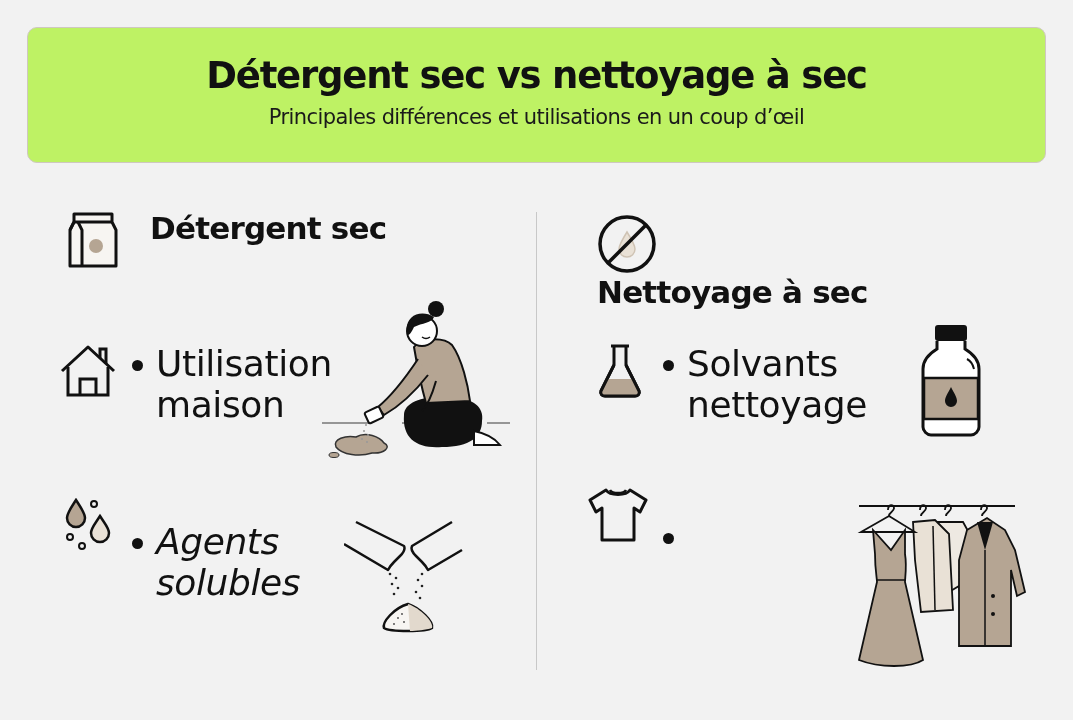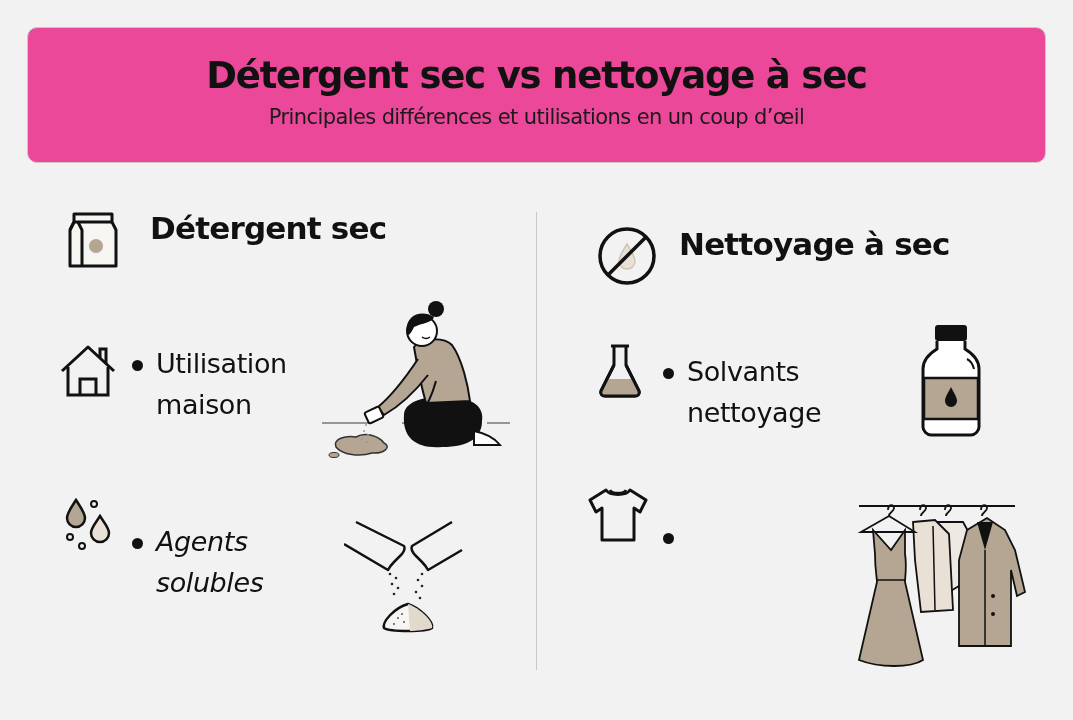--- a/index.html
+++ b/index.html
@@ -1,21 +1,21 @@
 <!DOCTYPE html>
 <html><head>
 <meta charset="utf-8">
 <style>
   * { box-sizing: border-box; margin: 0; padding: 0; }
   html, body { width: 1073px; height: 720px; background: #f2f2f2; overflow: hidden; }
   body { font-family: "DejaVu Sans", sans-serif; color: #111; position: relative; }
 
   .header {
     position: absolute; left: 27px; top: 27px; width: 1019px; height: 136px;
-    background: #ec4899; border: 1px solid #cfc8c0; border-radius: 10px;
+    background: #bef264; border: 1px solid #cfc8c0; border-radius: 10px;
     text-align: center;
   }
   .header h1 {
     font-family: "DejaVu Sans", sans-serif; font-weight: bold;
     font-size: 37px; letter-spacing: -1.2px; margin-top: 26px; color: #111;
   }
   .header p {
     font-family: "DejaVu Sans", sans-serif; font-size: 21px;
     letter-spacing: -0.6px; margin-top: 8px; color: #1a1a1a;
   }
@@ -29,21 +29,21 @@
   .section-head .title {
     font-weight: bold; font-size: 31px; letter-spacing: -0.8px; color: #111;
   }
 
   .item { position: absolute; display: flex; align-items: flex-start; }
   .item .bullet {
     width: 11px; height: 11px; border-radius: 50%; background: #111;
     margin-top: 17px; margin-right: 13px; flex: none;
   }
   .item .label {
-    font-size: 27px; line-height: 41px; letter-spacing: -0.4px; color: #111;
+    font-size: 36px; line-height: 41px; letter-spacing: -0.4px; color: #111;
   }
 
   .icon { position: absolute; }
   svg { display: block; }
 </style>
 </head>
 <body>
 
 <div class="header">
   <h1>Détergent sec vs nettoyage à sec</h1>
@@ -58,21 +58,21 @@
       <path d="M8 4 H46 V12 L50 20 V56 H4 V20 L8 12 Z" fill="#f7f5f2" stroke="#111" stroke-width="3" stroke-linejoin="round"></path>
       <path d="M8 12 H46" stroke="#111" stroke-width="3"></path>
       <path d="M12 12 L16 20 V56" stroke="#111" stroke-width="3" fill="none"></path>
       <path d="M4 20 L8 12" stroke="#111" stroke-width="3"></path>
       <circle cx="30" cy="36" r="7" fill="#b5a593"></circle>
     </svg>
   </span>
   <span class="title">Détergent sec</span>
 </div>
 
-<div class="section-head" style="left:597px; top:226px;">
+<div class="section-head" style="left:597px; top:214px;flex-direction:column;">
   <span style="margin-right:22px;">
     <svg width="60" height="60" viewBox="0 0 60 60">
       <circle cx="30" cy="30" r="27" fill="none" stroke="#111" stroke-width="3.5"></circle>
       <path d="M30 18 C25 26 22 31 22 35 A8 8 0 0 0 38 35 C38 31 35 26 30 18 Z" fill="#e9e1d6" stroke="#cfc3b4" stroke-width="1.5"></path>
       <line x1="11" y1="49" x2="49" y2="11" stroke="#111" stroke-width="3.5"></line>
     </svg>
   </span>
   <span class="title">Nettoyage à sec</span>
 </div>
 
@@ -169,21 +169,21 @@
 </div>
 
 <div class="icon" style="left:598px; top:343px;">
   <svg width="44" height="56" viewBox="0 0 44 56">
     <path d="M13 3 H31" stroke="#111" stroke-width="3"></path>
     <path d="M16 3 V22 L3 48 C2 51 4 53 7 53 H37 C40 53 42 51 41 48 L28 22 V3" fill="none" stroke="#111" stroke-width="3" stroke-linejoin="round"></path>
     <path d="M9 36 H35 L40 48 C41 51 39 52 37 52 H7 C5 52 3 51 4 48 Z" fill="#b5a593"></path>
     <path d="M16 22 L3 48 C2 51 4 53 7 53 H37 C40 53 42 51 41 48 L28 22" fill="none" stroke="#111" stroke-width="3" stroke-linejoin="round"></path>
   </svg>
 </div>
-<div class="item" style="left:663px; top:343px;margin-top:8px;">
+<div class="item" style="left:663px; top:343px;">
   <span class="bullet"></span>
   <div class="label">
     <div>Solvants</div>
     <div>nettoyage</div>
   </div>
 </div>
 <div class="icon" style="left:921px; top:323px;">
   <svg width="62" height="114" viewBox="0 0 62 114">
     <rect x="14" y="2" width="32" height="16" rx="3" fill="#111"></rect>
     <path d="M16 18 V26 C6 32 2 38 2 46 V104 C2 108 6 112 10 112 H50 C54 112 58 108 58 104 V46 C58 38 54 32 44 26 V18" fill="#fff" stroke="#111" stroke-width="3"></path>

